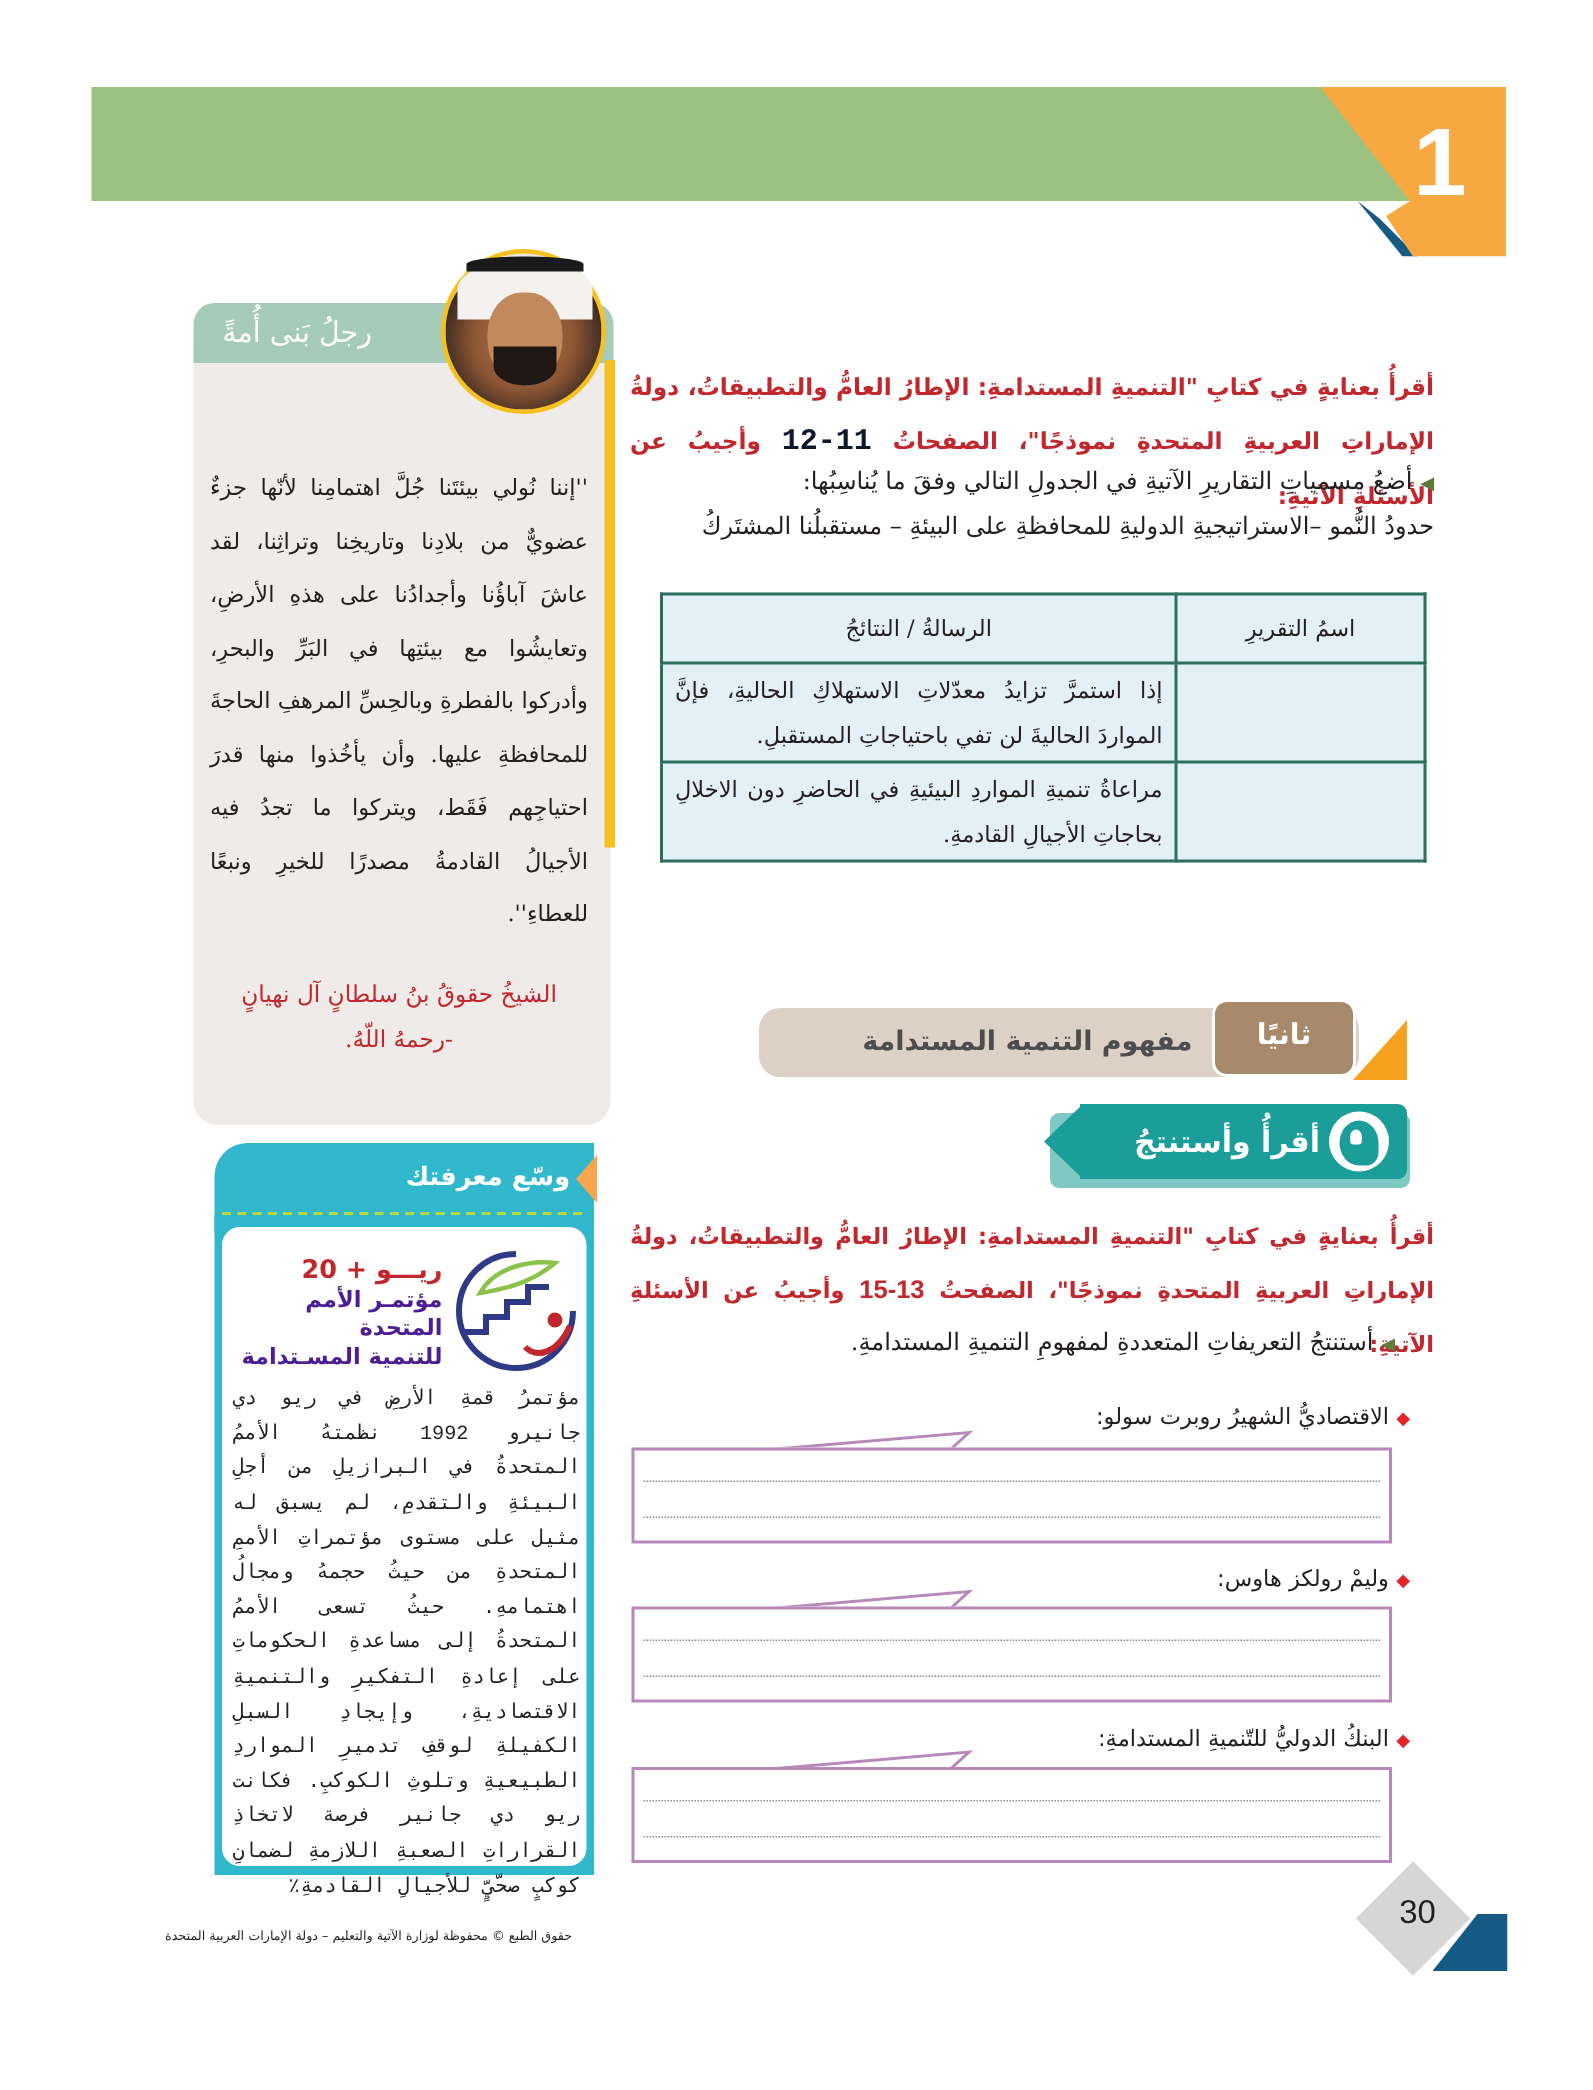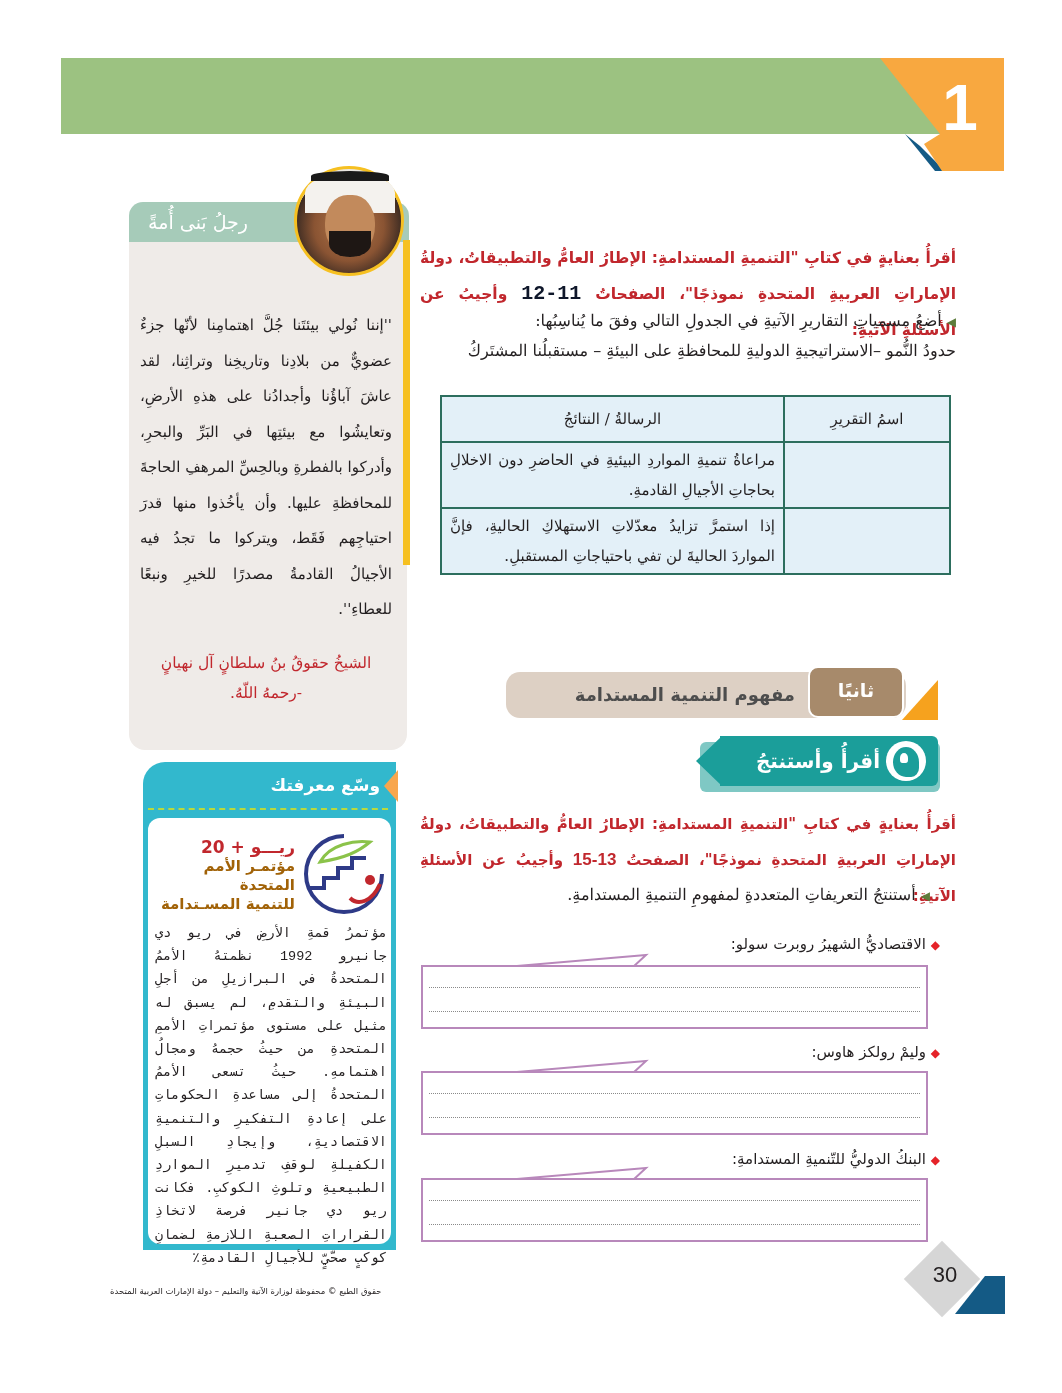--- a/index.html
+++ b/index.html
@@ -72,21 +72,21 @@
   
   .card2-head { left:143px; top:762px; width:253px; height:60px; background:#32b8cd; border-radius:22px 0 0 0; }
   .card2-body { left:143px; top:810px; width:253px; height:440px; background:#32b8cd; }
   .card2-inner { left:148px; top:818px; width:243px; height:426px; background:#ffffff; border-radius:12px; }
   .card2-title { left:150px; top:762px; width:230px; height:46px; line-height:46px; color:#ffffff; font-weight:bold; font-size:17px; direction:rtl; }
   .card2-dash { left:148px; top:808px; width:240px; border-top:2.5px dashed #b8d93e; }
   .card2-tri { left:384px; top:770px; width:0; height:0; border-top:16px solid transparent; border-bottom:16px solid transparent; border-right:14px solid #f8a64d; }
   .rio-logo { left:300px; top:832px; width:88px; height:82px; }
   .rio-title { left:150px; top:838px; width:145px; direction:rtl; text-align:right; font-weight:bold; font-size:15px; line-height:19px; }
   .rio-title .r1 { color:#c1272d; font-size:17px; }
-  .rio-title .r2, .rio-title .r3 { color:#a16207; }
+  .rio-title .r2, .rio-title .r3 { color:#4c1d95; }
   .rio-text { left:155px; top:922px; width:232px; direction:rtl; text-align:justify; font-family:Liberation Mono, monospace; font-size:13.5px; line-height:23.2px; color:#231f20; }
 
   
   .pg-diamond { left:915px; top:1252px; width:54px; height:54px; background:#d6d6d6; transform:rotate(45deg); transform-origin:center; }
   .pg-num { left:915px; top:1262px; width:60px; text-align:center; font-family:"Liberation Sans", sans-serif; font-size:22px; color:#231f20; }
   .pg-corner { left:955px; top:1276px; width:50px; height:38px; }
   .copyright { left:110px; top:1286px; width:310px; direction:rtl; text-align:left; font-size:8.5px; color:#231f20; }
 </style>
 </head>
 <body>
@@ -124,25 +124,25 @@
 <div class="abs reports-list">حدودُ النُّمو –الاستراتيجيةِ الدوليةِ للمحافظةِ على البيئةِ – مستقبلُنا المشتَركُ</div>
 
 <table class="abs rtable">
   <tbody>
       <tr>
     <th class="col-name">اسمُ التقريرِ</th>
     <th>الرسالةُ / النتائجُ</th>
   </tr>
   <tr>
     <td></td>
-    <td class="msg">مراعاةُ تنميةِ المواردِ البيئيةِ في الحاضرِ دون الاخلالِ بحاجاتِ الأجيالِ القادمةِ.</td>
+    <td class="msg">إذا استمرَّ تزايدُ معدّلاتِ الاستهلاكِ الحاليةِ، فإنَّ المواردَ الحاليةَ لن تفي باحتياجاتِ المستقبلِ.</td>
   </tr>
   <tr>
     <td></td>
-    <td class="msg">إذا استمرَّ تزايدُ معدّلاتِ الاستهلاكِ الحاليةِ، فإنَّ المواردَ الحاليةَ لن تفي باحتياجاتِ المستقبلِ.</td>
+    <td class="msg">مراعاةُ تنميةِ المواردِ البيئيةِ في الحاضرِ دون الاخلالِ بحاجاتِ الأجيالِ القادمةِ.</td>
   </tr>
 </tbody>
   </table>
 
 <div class="abs sec2-bar"></div>
 <div class="abs sec2-tri"></div>
 <div class="abs sec2-badge"></div>
 <div class="abs sec2-badge-text">ثانيًا</div>
 <div class="abs sec2-title">مفهوم التنمية المستدامة</div>
 

